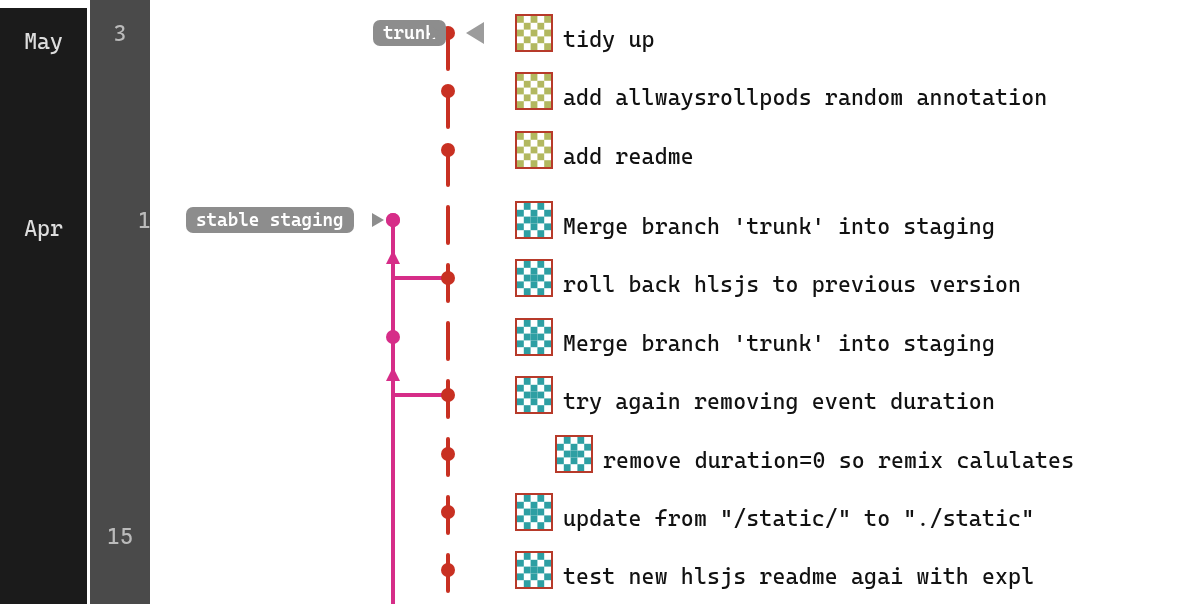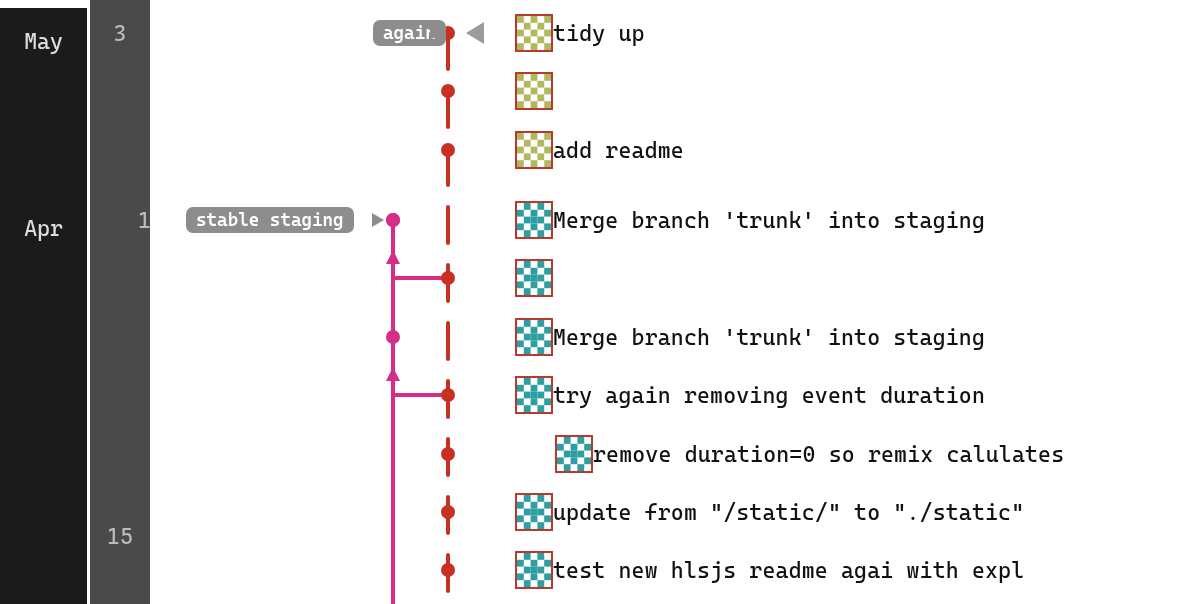--- a/index.html
+++ b/index.html
@@ -74,21 +74,22 @@
     position: absolute;
     width: 0; height: 0;
     border-top: 11px solid transparent;
     border-bottom: 11px solid transparent;
     border-right: 18px solid #9c9c9c;
   }
   .row {
     position: absolute;
     left: 515px;
     display: flex;
-    align-items: center;
+    align-items: flex-end;
+    gap: 10px;
     white-space: nowrap;
     cursor: pointer;
   }
   .avatar {
     width: 38px;
     height: 38px;
     border: 2px solid #b73a2a;
     background: #fff;
     position: relative;
     flex-shrink: 0;
@@ -127,21 +128,21 @@
     <circle cx="393" cy="220" r="7" fill="#d62d88"></circle>
     <circle cx="448" cy="278" r="7" fill="#c83022"></circle>
     <circle cx="393" cy="337" r="7" fill="#d62d88"></circle>
     <circle cx="448" cy="395" r="7" fill="#c83022"></circle>
     <circle cx="448" cy="454" r="7" fill="#c83022"></circle>
     <circle cx="448" cy="512" r="7" fill="#c83022"></circle>
     <circle cx="448" cy="570" r="7" fill="#c83022"></circle>
     <circle cx="393" cy="220" r="7" fill="#d62d88"></circle>
   </svg>
 
-<div class="tag" style="left: 373px; top: 20px;">again</div>
+<div class="tag" style="left: 373px; top: 20px;">trunk</div>
 <div class="tag-arrow" style="left: 430px; top: 26px;"></div>
 <div class="tag" style="left: 186px; top: 207px;">stable staging</div>
 <div class="tag-arrow" style="left: 372px; top: 213px;"></div>
 <div class="head-ptr" style="left: 466px; top: 22px;"></div>
 <div class="row" style="top: 14px;">
     <div class="avatar">
       <svg width="34" height="34" viewBox="0 0 5 5">
         <rect width="5" height="5" fill="#ffffff"></rect>
         <rect x="0" y="0" width="1" height="1" fill="#b2b85f"></rect>
         <rect x="4" y="0" width="1" height="1" fill="#b2b85f"></rect>
@@ -172,20 +173,21 @@
         <rect x="0" y="2" width="1" height="1" fill="#b2b85f"></rect>
         <rect x="4" y="2" width="1" height="1" fill="#b2b85f"></rect>
         <rect x="2" y="4" width="1" height="1" fill="#b2b85f"></rect>
         <rect x="1" y="1" width="1" height="1" fill="#b2b85f"></rect>
         <rect x="3" y="1" width="1" height="1" fill="#b2b85f"></rect>
         <rect x="1" y="3" width="1" height="1" fill="#b2b85f"></rect>
         <rect x="3" y="3" width="1" height="1" fill="#b2b85f"></rect>
         <rect x="2" y="2" width="1" height="1" fill="#b2b85f"></rect>
       </svg>
     </div>
+    <span class="msg">add allwaysrollpods random annotation</span>
   </div>
 <div class="row" style="top: 131px;">
     <div class="avatar">
       <svg width="34" height="34" viewBox="0 0 5 5">
         <rect width="5" height="5" fill="#ffffff"></rect>
         <rect x="0" y="0" width="1" height="1" fill="#b2b85f"></rect>
         <rect x="4" y="0" width="1" height="1" fill="#b2b85f"></rect>
         <rect x="0" y="4" width="1" height="1" fill="#b2b85f"></rect>
         <rect x="4" y="4" width="1" height="1" fill="#b2b85f"></rect>
         <rect x="2" y="0" width="1" height="1" fill="#b2b85f"></rect>
@@ -234,20 +236,21 @@
         <rect x="1" y="2" width="1" height="1" fill="#2d9fa3"></rect>
         <rect x="3" y="2" width="1" height="1" fill="#2d9fa3"></rect>
         <rect x="0" y="3" width="1" height="1" fill="#2d9fa3"></rect>
         <rect x="2" y="3" width="1" height="1" fill="#2d9fa3"></rect>
         <rect x="4" y="3" width="1" height="1" fill="#2d9fa3"></rect>
         <rect x="1" y="4" width="1" height="1" fill="#2d9fa3"></rect>
         <rect x="3" y="4" width="1" height="1" fill="#2d9fa3"></rect>
         <rect x="2" y="2" width="1" height="1" fill="#2d9fa3"></rect>
       </svg>
     </div>
+    <span class="msg">roll back hlsjs to previous version</span>
   </div>
 <div class="row" style="top: 318px;">
     <div class="avatar">
       <svg width="34" height="34" viewBox="0 0 5 5">
         <rect width="5" height="5" fill="#ffffff"></rect>
         <rect x="1" y="0" width="1" height="1" fill="#2d9fa3"></rect>
         <rect x="3" y="0" width="1" height="1" fill="#2d9fa3"></rect>
         <rect x="0" y="1" width="1" height="1" fill="#2d9fa3"></rect>
         <rect x="2" y="1" width="1" height="1" fill="#2d9fa3"></rect>
         <rect x="4" y="1" width="1" height="1" fill="#2d9fa3"></rect>

